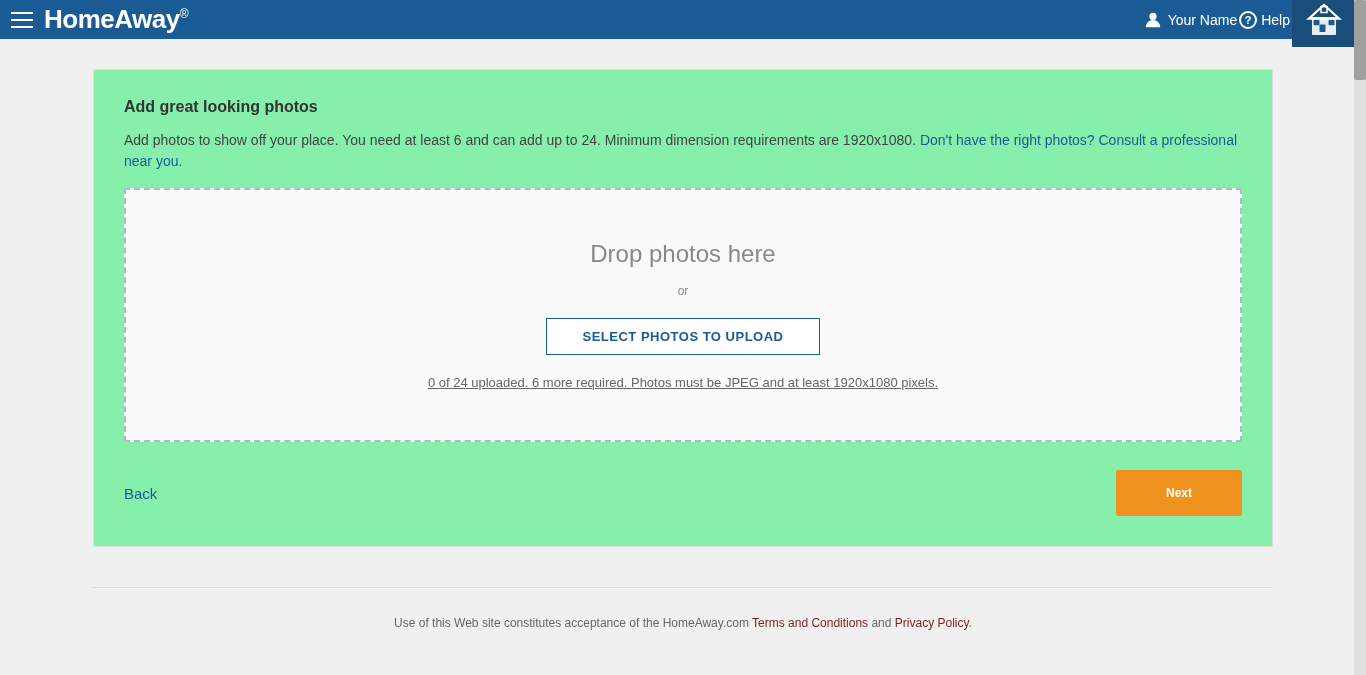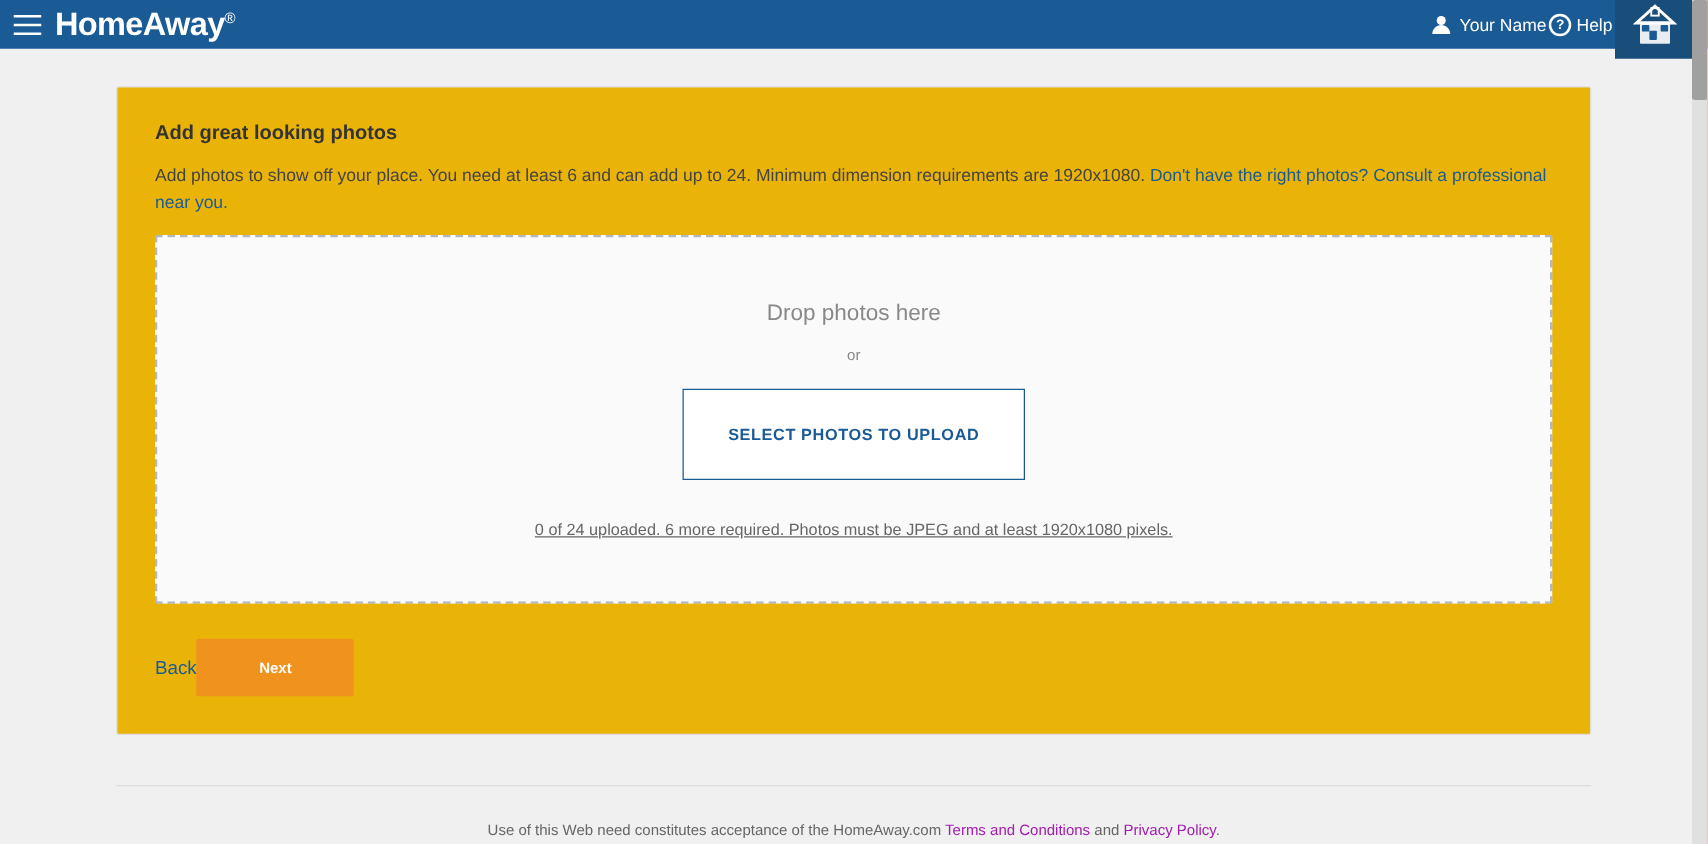--- a/index.html
+++ b/index.html
@@ -118,21 +118,21 @@
     }
 
     
     .main {
       padding: 30px 60px;
       max-width: 1300px;
       margin: 0 auto;
     }
 
     .card {
-      background: #eab308;
+      background: #86efac;
       border: 1px solid #ddd;
       border-radius: 2px;
       padding: 28px 30px 30px;
     }
 
     .card-title {
       font-size: 16px;
       font-weight: bold;
       color: #333;
       margin-bottom: 14px;
@@ -154,53 +154,54 @@
     .dropzone {
       border: 2px dashed #b0b8c4;
       border-radius: 2px;
       padding: 50px 20px;
       text-align: center;
       background: #fafafa;
       margin-bottom: 28px;
     }
 
     .drop-text {
-      font-size: 18px;
+      font-size: 24px;
       color: #888;
       margin-bottom: 16px;
     }
 
     .drop-or {
       font-size: 12px;
       color: #888;
       margin-bottom: 20px;
     }
 
     .select-btn {
       border: 1px solid #1a5b96;
       background: white;
       color: #1a5b96;
       font-size: 13px;
       font-weight: bold;
       letter-spacing: 0.5px;
-      padding: 28px 36px;
+      padding: 10px 36px;
       cursor: pointer;
       display: inline-block;
-      margin-bottom: 32px;
+      margin-bottom: 20px;
     }
 
     .upload-info {
       font-size: 13px;
       color: #666;
       text-decoration: underline;
     }
 
     
     .card-footer {
       display: flex;
+      justify-content: space-between;
       align-items: center;
       margin-top: 8px;
     }
 
     .back-link {
       color: #1a5b96;
       font-size: 15px;
       cursor: pointer;
       background: none;
       border: none;
@@ -221,21 +222,21 @@
     
     .page-footer {
       text-align: center;
       padding: 28px 0 16px;
       font-size: 12px;
       color: #666;
       border-top: 1px solid #ddd;
       margin-top: 40px;
     }
     .page-footer a {
-      color: #a21caf;
+      color: #7f1d1d;
       text-decoration: none;
     }
   </style>
 </head>
 <body>
 
 <header class="header">
   <div class="header-left">
     <div class="hamburger">
       <span></span>
@@ -290,17 +291,17 @@
     </div>
 
     <div class="card-footer">
       <a href="#" class="back-link">Back</a>
       <button class="next-btn">Next</button>
     </div>
   </div>
 
   <footer class="page-footer">
     <div>
-      <span>Use of this Web need constitutes acceptance of the HomeAway.com </span><a href="#">Terms and Conditions</a><span> and </span><a href="#">Privacy Policy</a><span>.</span>
+      <span>Use of this Web site constitutes acceptance of the HomeAway.com </span><a href="#">Terms and Conditions</a><span> and </span><a href="#">Privacy Policy</a><span>.</span>
     </div>
 
   </footer>
 </div>
 
 </body></html>

